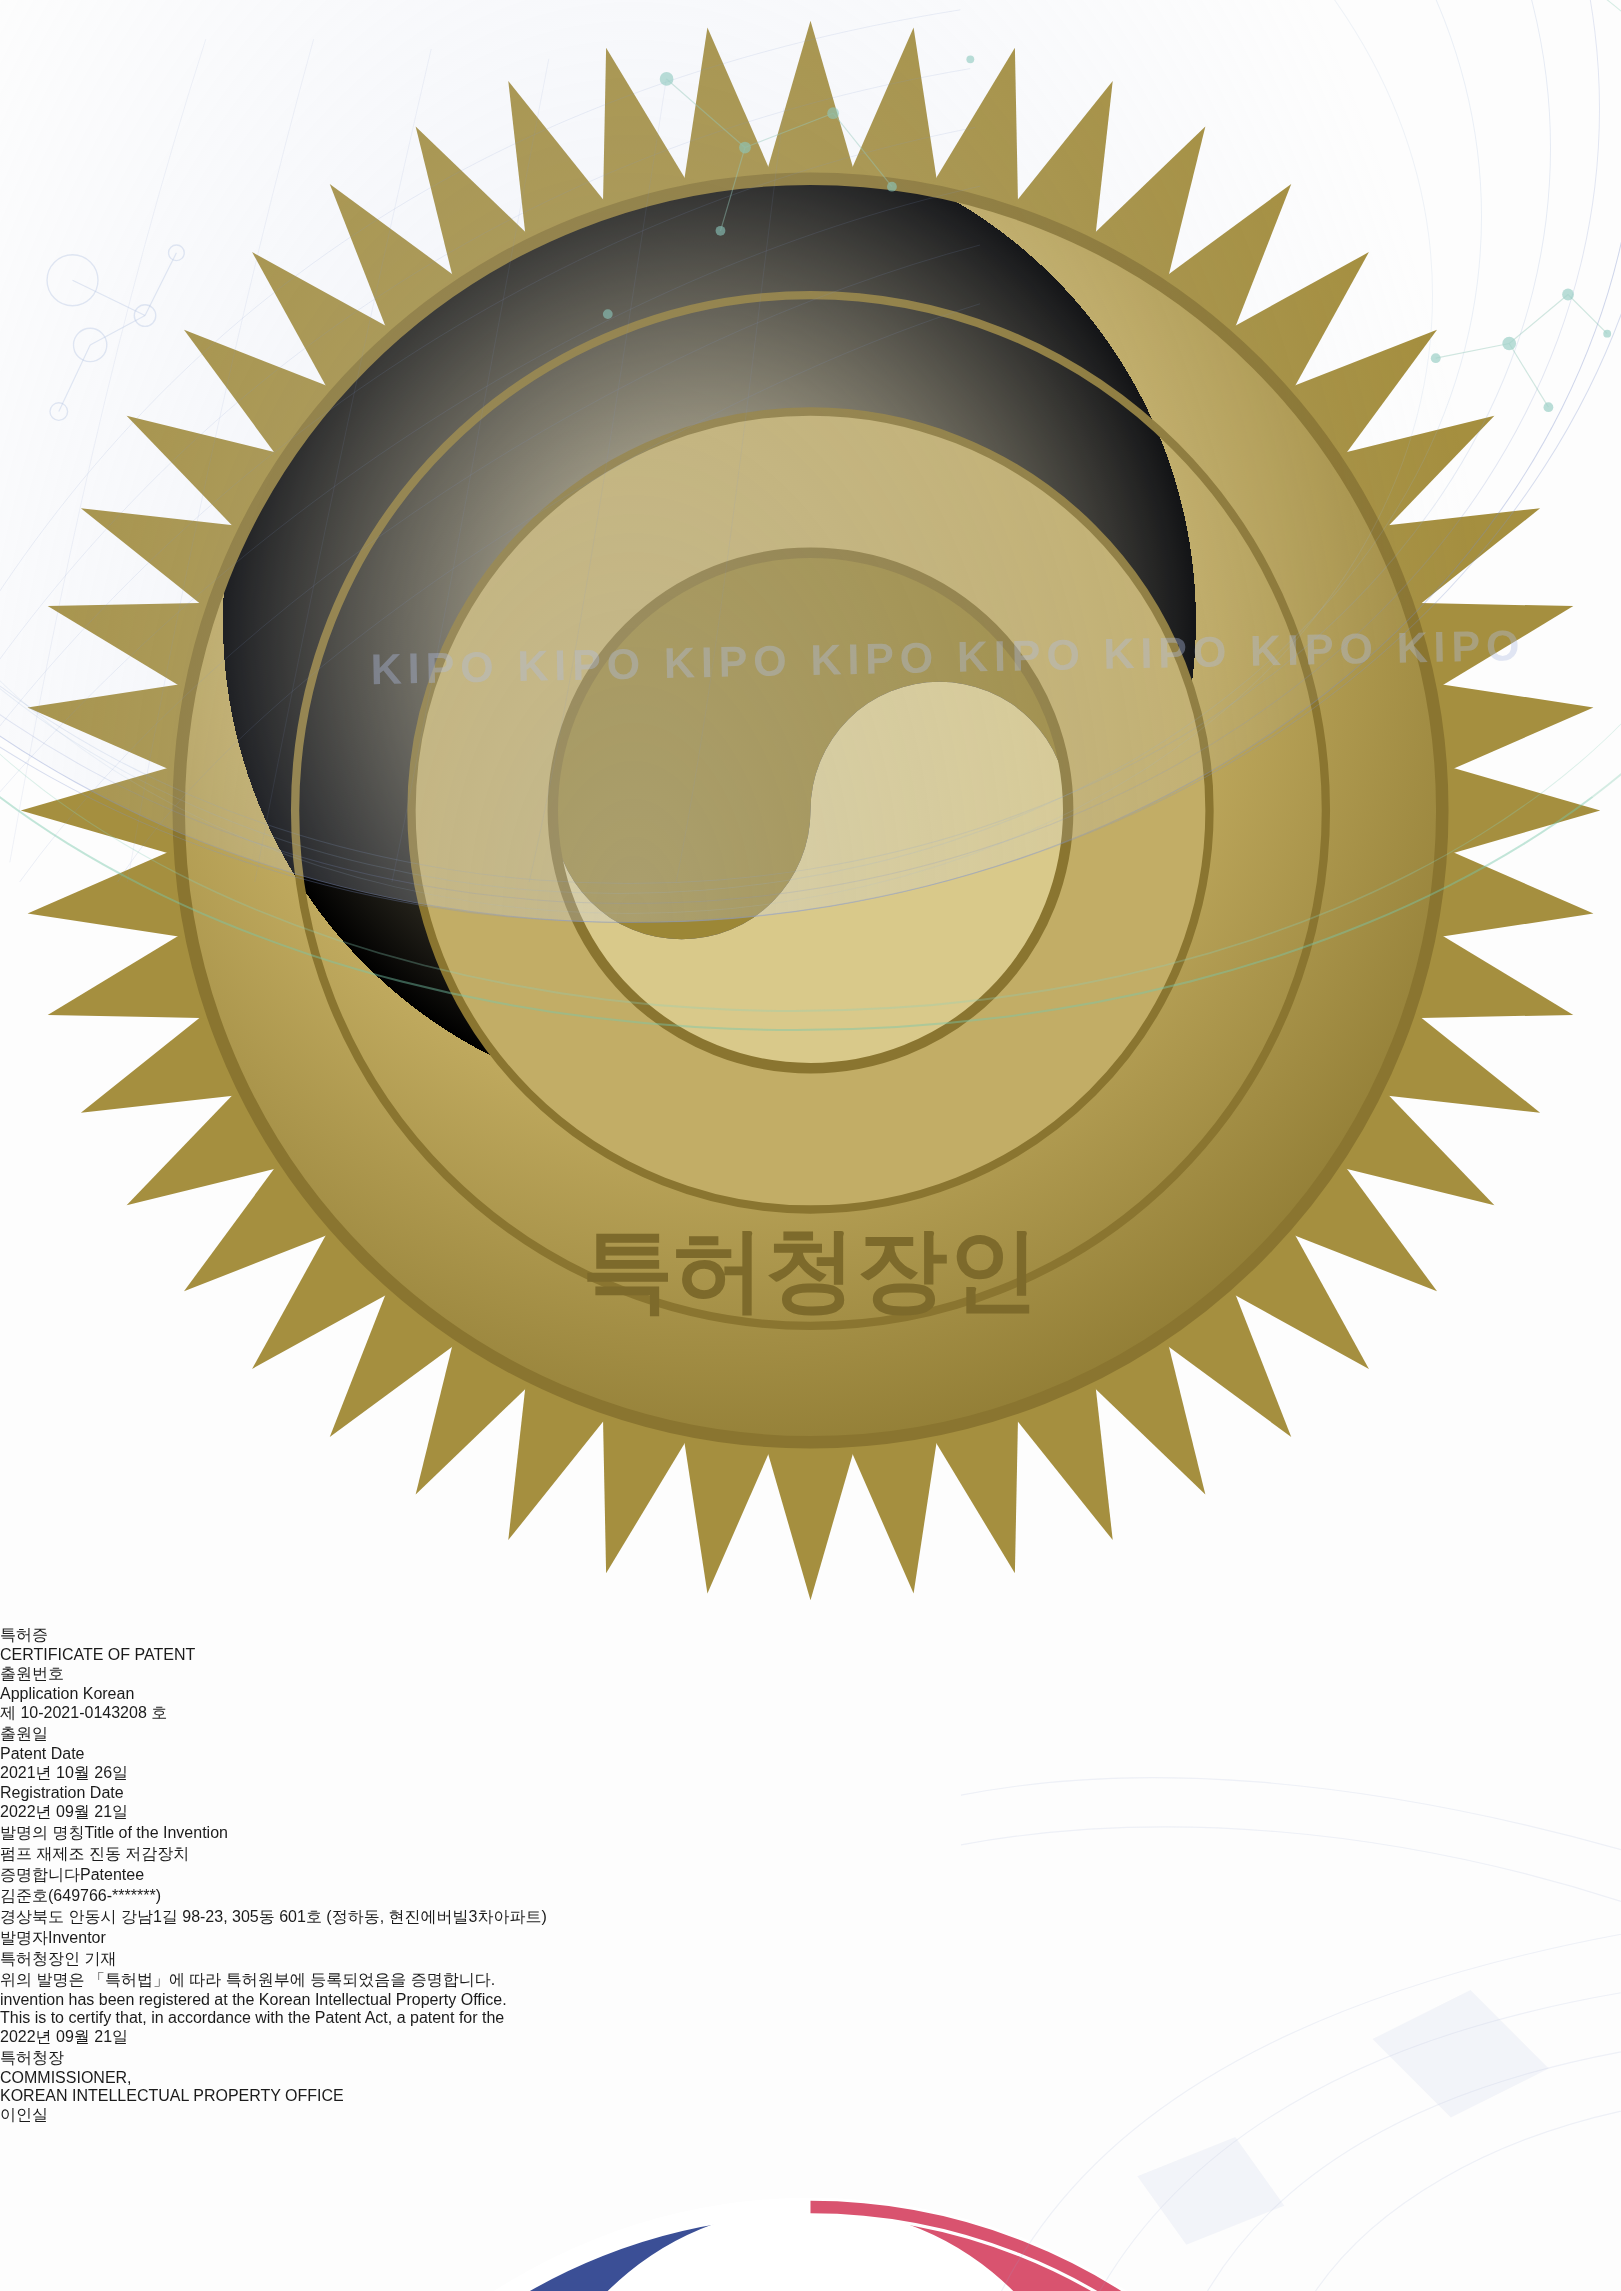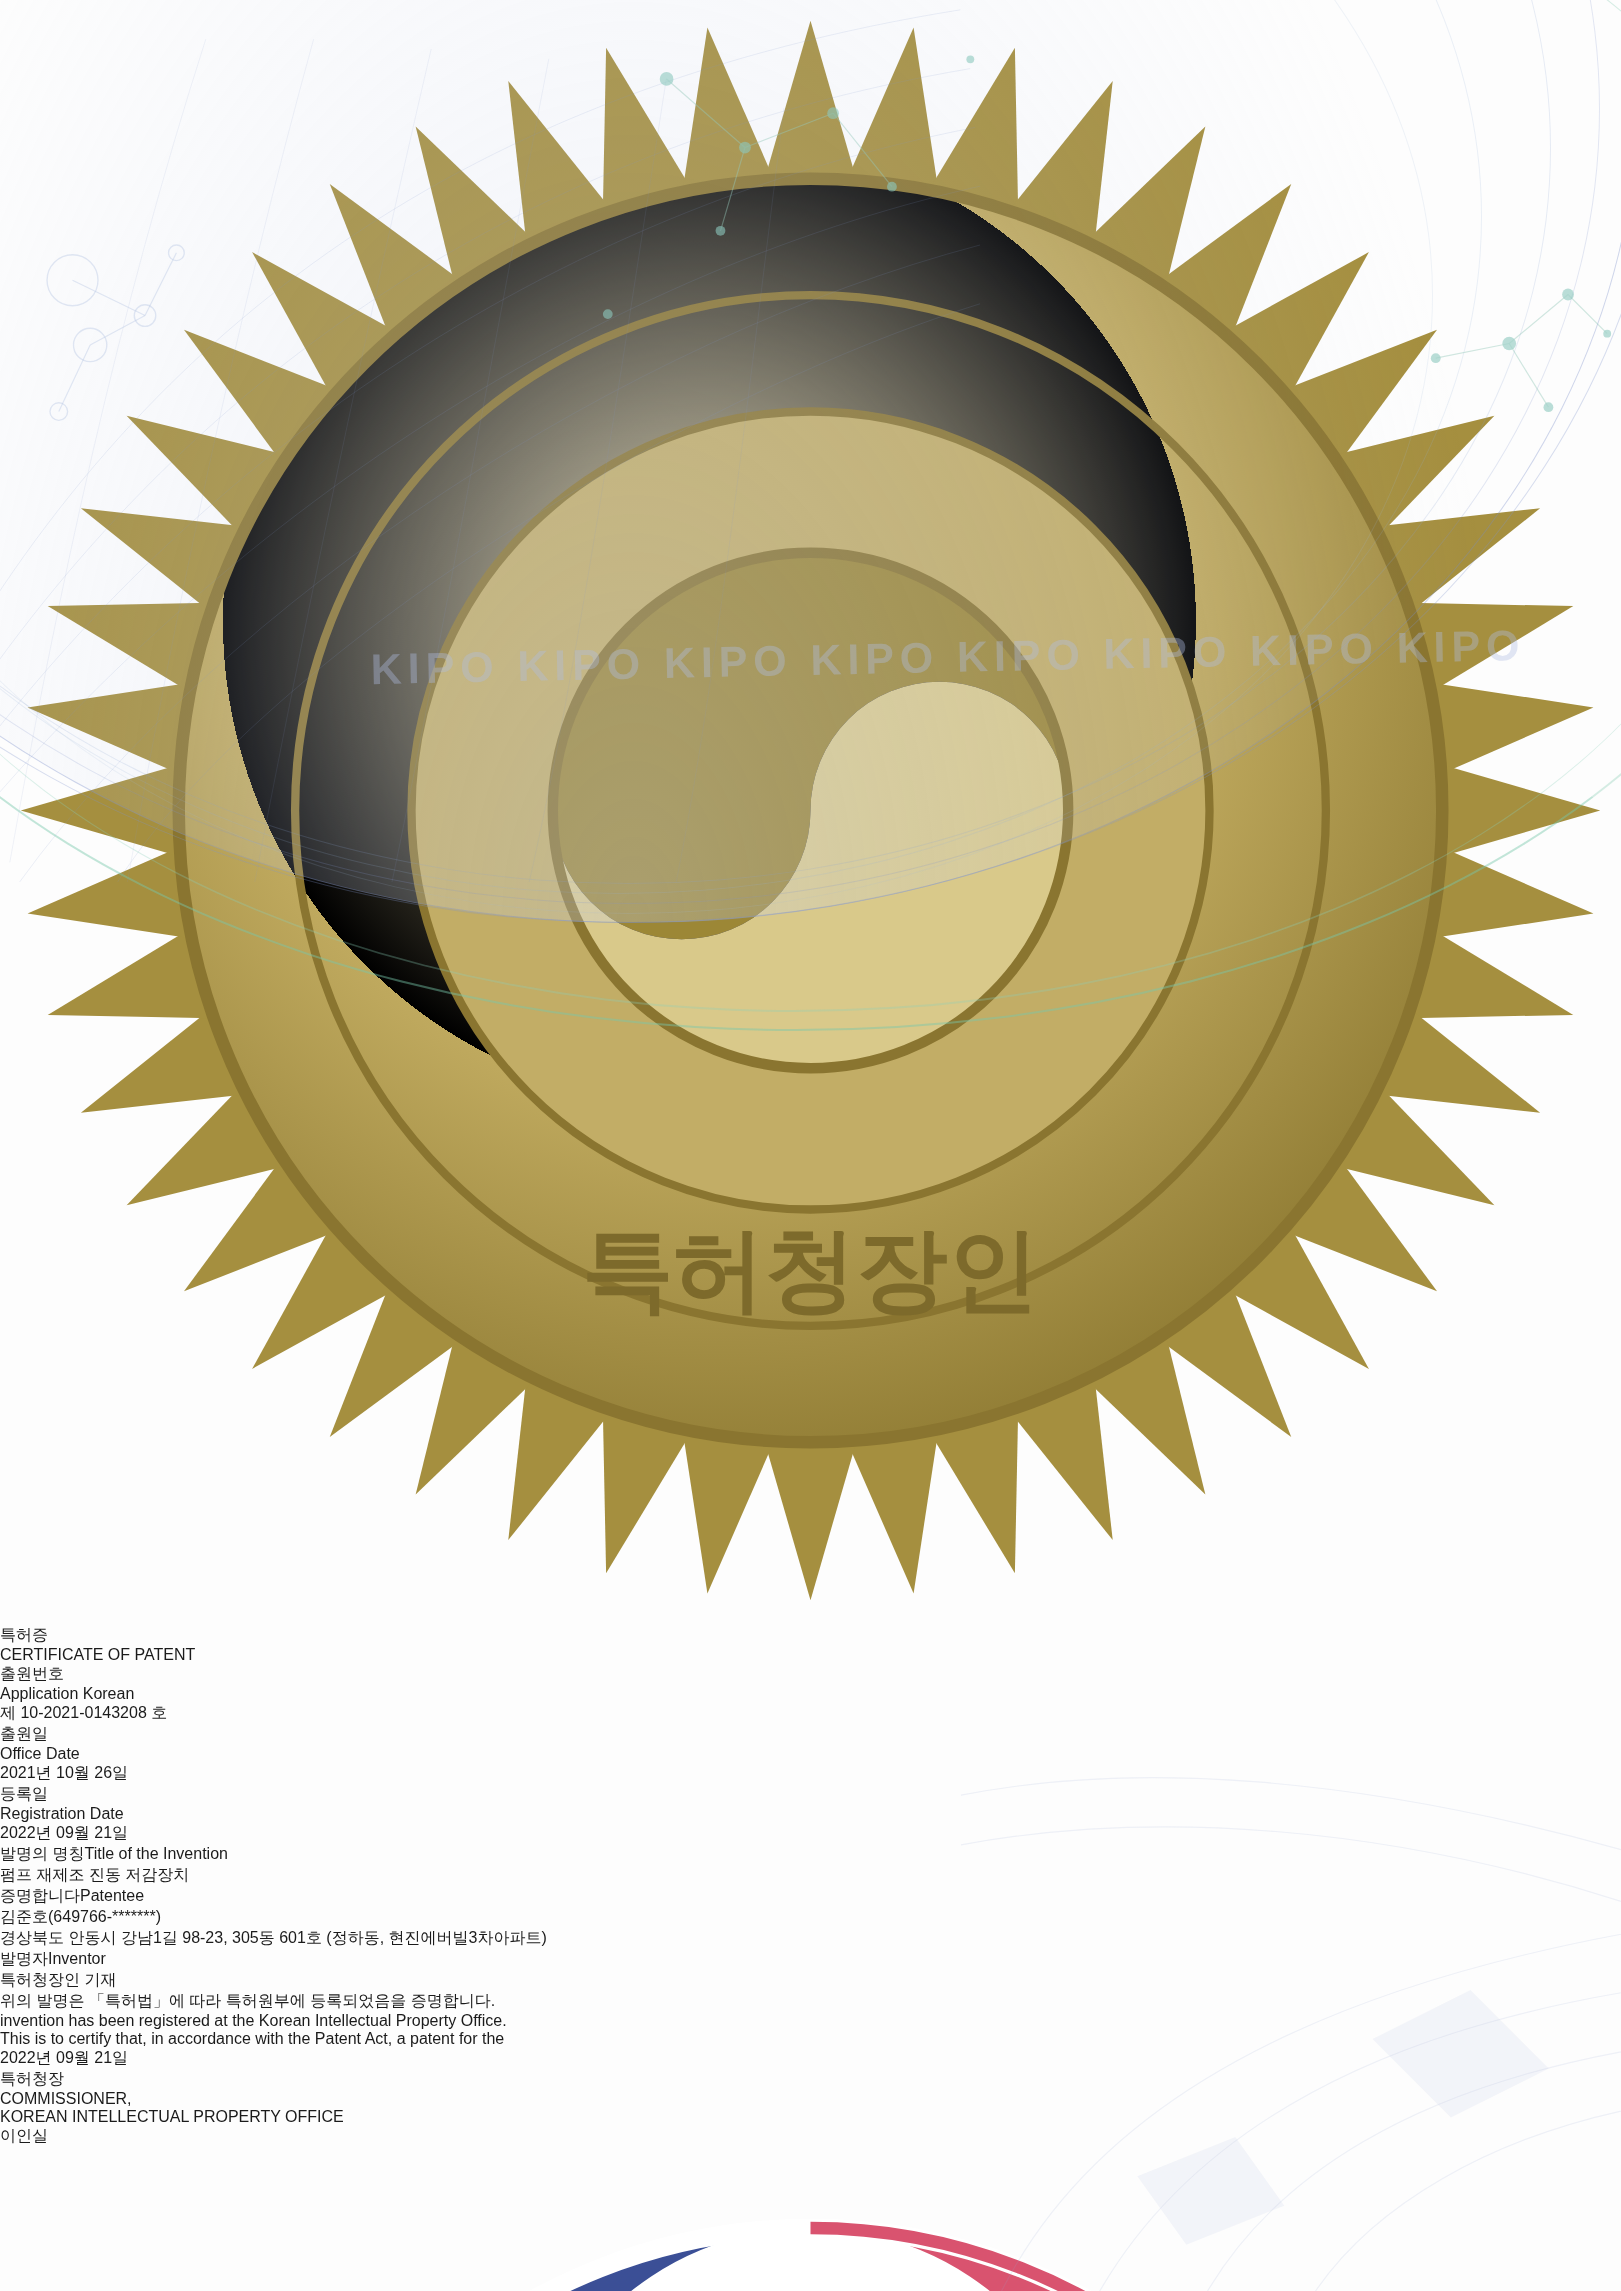--- a/index.html
+++ b/index.html
@@ -279,26 +279,25 @@
   
 
   <div class="field f-appno">
     <div class="lbl-ko">출원번호</div>
     <div class="lbl-en">Application Korean</div>
     <div class="val">제 10-2021-0143208 호</div>
   </div>
 
   <div class="field f-filing">
     <div class="lbl-ko">출원일</div>
-    <div class="lbl-en">Office Date</div>
+    <div class="lbl-en">Patent Date</div>
     <div class="val">2021년 10월 26일</div>
   </div>
 
   <div class="field f-regdate">
-    <div class="lbl-ko">등록일</div>
     <div class="lbl-en">Registration Date</div>
     <div class="val">2022년 09월 21일</div>
   </div>
 
   
   <div class="block b-title">
     <div class="head">
       <span>발명의 명칭</span><span class="en">Title of the Invention</span>
     </div>
     <div class="line">펌프 재제조 진동 저감장치</div>

